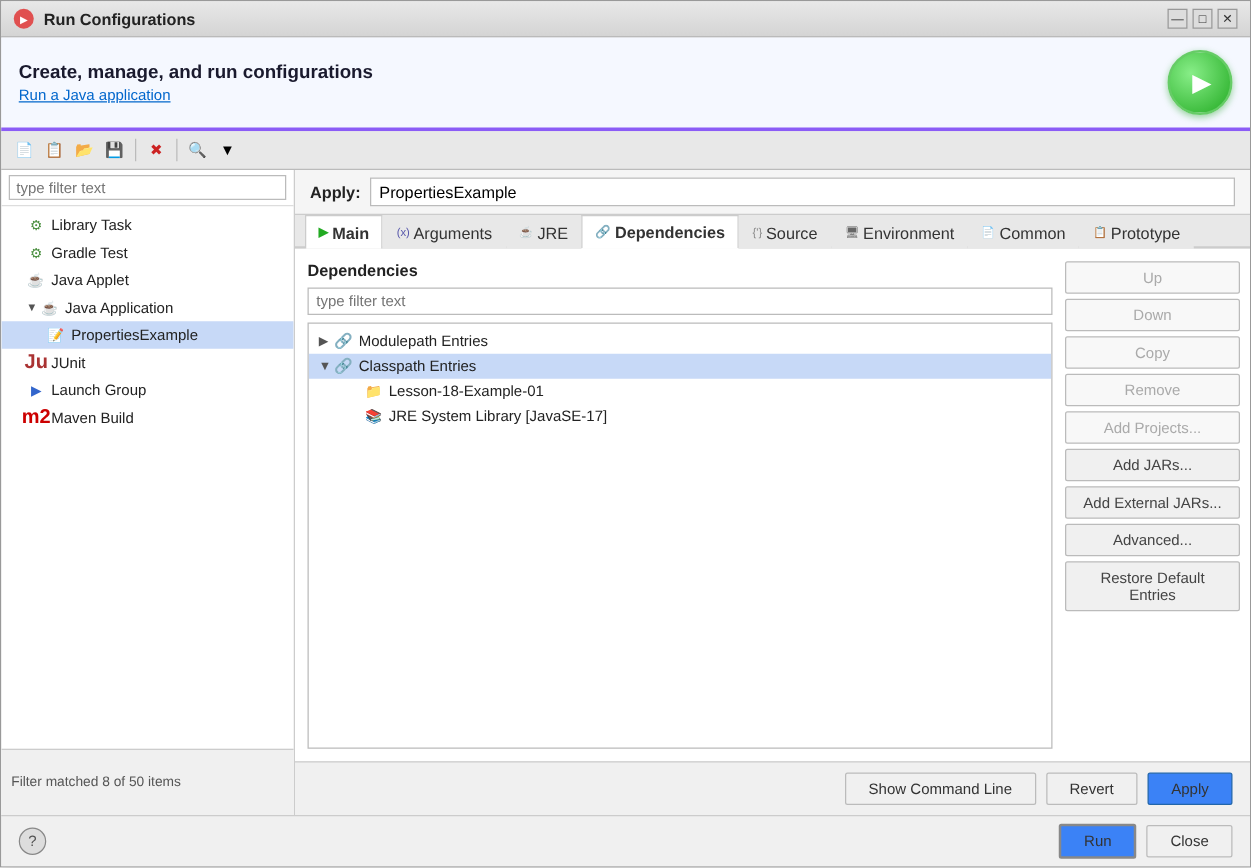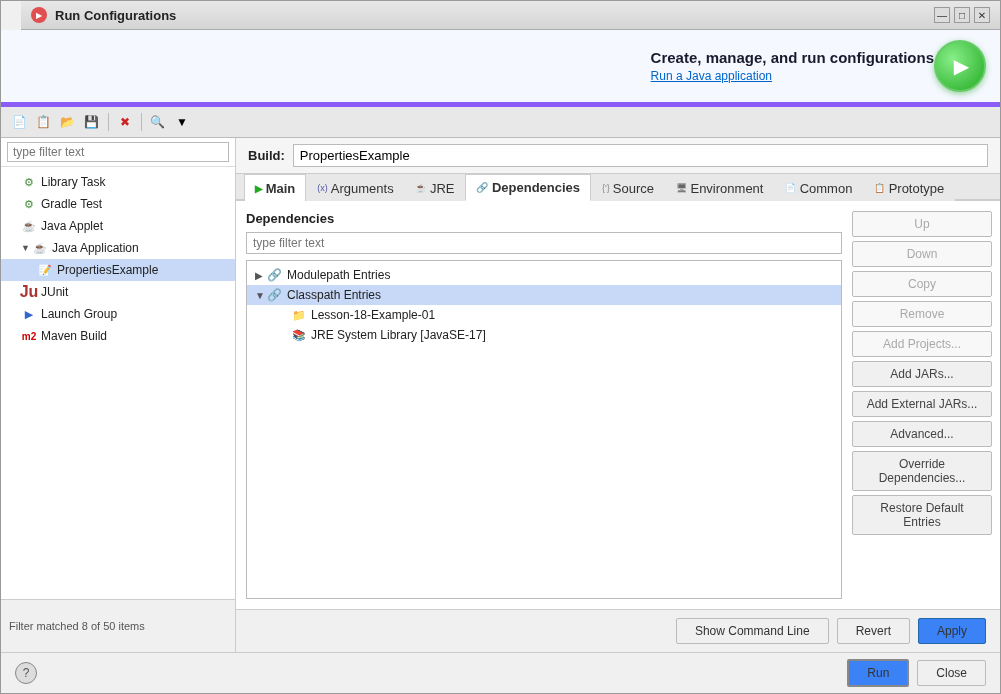--- a/index.html
+++ b/index.html
@@ -1,25 +1,25 @@
 <!DOCTYPE html>
 <html><head>
   <meta charset="utf-8">
   <style>
     * { box-sizing: border-box; margin: 0; padding: 0; font-family: 'Segoe UI', Arial, sans-serif; font-size: 13px; }
     body { background: #f0f0f0; display: flex; justify-content: center; align-items: center; width: 1001px; height: 694px; }
     .dialog { width: 1001px; height: 694px; background: #f0f0f0; border: 1px solid #999; display: flex; flex-direction: column; box-shadow: 2px 2px 8px rgba(0,0,0,0.3); }
-    .title-bar { background: linear-gradient(to bottom, #e8e8e8, #d4d4d4); padding: 6px 10px; display: flex; align-items: center; justify-content: space-between; border-bottom: 1px solid #aaa; margin-left: 20px; }
+    .title-bar { background: linear-gradient(to bottom, #e8e8e8, #d4d4d4); padding: 6px 10px; display: flex; align-items: center; justify-content: space-between; border-bottom: 1px solid #aaa; }
     .title-bar-left { display: flex; align-items: center; gap: 8px; }
     .title-icon { width: 16px; height: 16px; background: #e05050; border-radius: 50%; display: flex; align-items: center; justify-content: center; }
     .title-icon::after { content: '▶'; color: white; font-size: 8px; }
     .title-text { font-weight: 600; font-size: 13px; color: #222; }
     .title-controls { display: flex; gap: 4px; }
     .title-btn { width: 16px; height: 16px; border: 1px solid #999; background: #ddd; cursor: pointer; display: flex; align-items: center; justify-content: center; font-size: 10px; color: #333; }
-    .header { padding: 10px 14px; background: #f5f8ff; border-bottom: 5px solid #8b5cf6; display: flex; align-items: center; justify-content: flex-end; }
+    .header { padding: 10px 14px; background: #f5f8ff; border-bottom: 3px solid #8b5cf6; display: flex; align-items: center; justify-content: space-between; }
     .header-title { font-size: 15px; font-weight: 600; color: #1a1a2e; }
     .header-subtitle { font-size: 12px; color: #0066cc; cursor: pointer; text-decoration: underline; margin-top: 3px; }
     .header-right { width: 52px; height: 52px; }
     .run-btn-big { width: 52px; height: 52px; border-radius: 50%; background: radial-gradient(circle at 35% 35%, #88ee88, #22aa22); border: 2px solid #66cc66; cursor: pointer; display: flex; align-items: center; justify-content: center; box-shadow: 0 2px 6px rgba(0,150,0,0.4); }
     .run-btn-big::after { content: '▶'; color: white; font-size: 20px; margin-left: 3px; }
     .toolbar { background: #e8e8e8; padding: 4px 8px; display: flex; align-items: center; gap: 2px; border-bottom: 1px solid #bbb; }
     .toolbar-btn { width: 22px; height: 22px; border: 1px solid transparent; background: transparent; cursor: pointer; display: flex; align-items: center; justify-content: center; font-size: 12px; border-radius: 2px; }
     .toolbar-sep { width: 1px; height: 18px; background: #bbb; margin: 0 3px; }
     .main-content { display: flex; flex: 1; overflow: hidden; }
     .left-panel { width: 235px; background: white; border-right: 1px solid #ccc; display: flex; flex-direction: column; overflow: hidden; }
@@ -141,31 +141,31 @@
           <span class="tree-icon" style="font-size:16px;color:#aa3333;font-weight:bold;">Ju</span>
           <span class="label">JUnit</span>
         </div>
 
         <div class="tree-item tree-indent-1">
           <span class="tree-icon" style="color:#3366cc;">▶</span>
           <span class="label">Launch Group</span>
         </div>
 
         <div class="tree-item tree-indent-1">
-          <span class="tree-icon" style="color:#cc0000;font-size:10px;font-weight:bold;">m2</span>
+          <span class="tree-icon" style="color:#cc0000;font-size:16px;font-weight:bold;">m2</span>
           <span class="label">Maven Build</span>
         </div>
       </div>
       <div class="status-bar-left">Filter matched 8 of 50 items</div>
     </div>
 
     <div class="right-panel">
 
       <div class="name-row">
-        <span class="name-label">Build:</span>
+        <span class="name-label">Apply:</span>
         <input type="text" value="PropertiesExample" style="flex: 1 1 0%; border: 1px solid rgb(187, 187, 187); padding: 3px 6px; font-size: 13px;">
       </div>
 
       <div class="tabs">
         <div class="tab active">
           <span class="tab-icon" style="color:#22aa22;">▶</span>
           <span>Main</span>
         </div>
         <div class="tab">
           <span class="tab-icon" style="color:#5555aa;font-size:9px;">(x)</span>
@@ -231,21 +231,20 @@
 
         <div class="right-buttons">
           <button class="right-btn disabled">Up</button>
           <button class="right-btn disabled">Down</button>
           <button class="right-btn disabled">Copy</button>
           <button class="right-btn disabled">Remove</button>
           <button class="right-btn disabled">Add Projects...</button>
           <button class="right-btn">Add JARs...</button>
           <button class="right-btn">Add External JARs...</button>
           <button class="right-btn">Advanced...</button>
-          <button class="right-btn">Override Dependencies...</button>
           <button class="right-btn">Restore Default Entries</button>
         </div>
       </div>
 
       <div class="bottom-bar">
         <button class="bottom-btn">Show Command Line</button>
         <button class="bottom-btn">Revert</button>
         <button class="bottom-btn primary">Apply</button>
       </div>
     </div>

